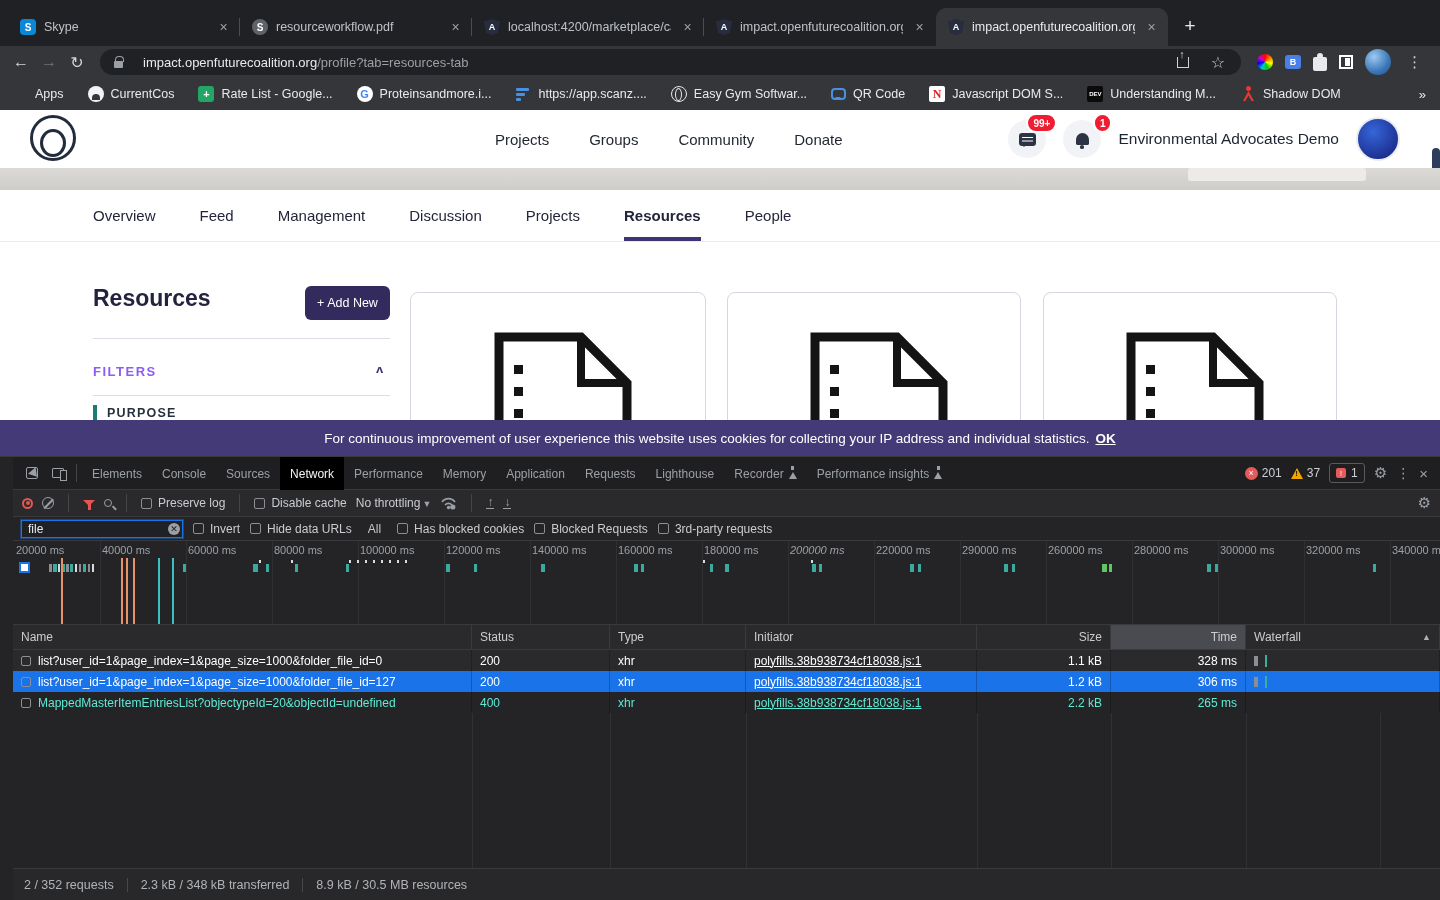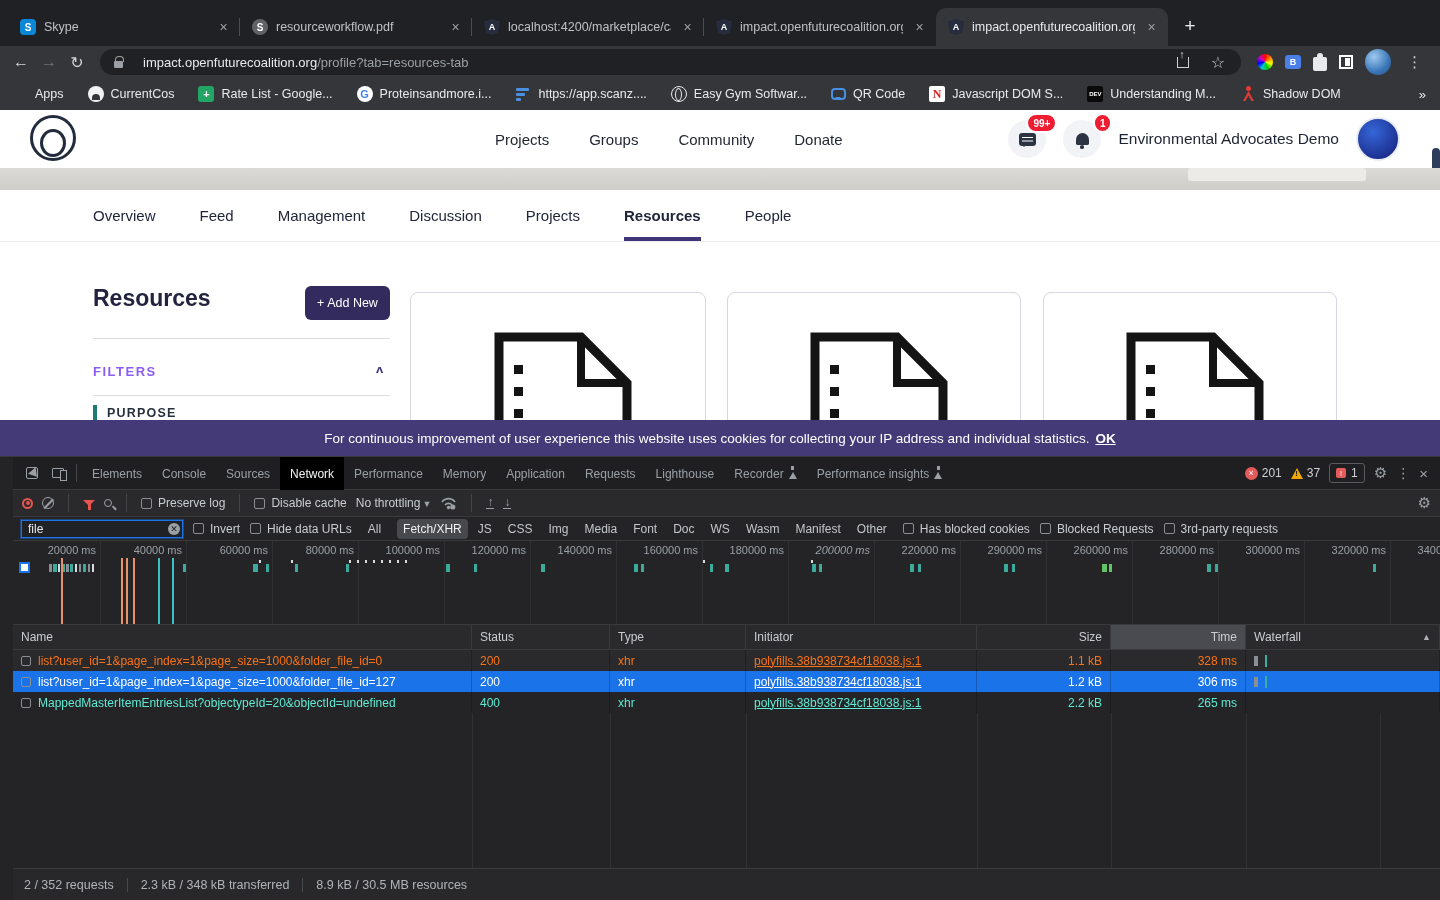--- a/index.html
+++ b/index.html
@@ -152,39 +152,39 @@
 
   .dt-filterrow{height:24px;display:flex;align-items:center;gap:10px;padding:0 8px;border-bottom:1px solid #3a3a3c;background:#242426;flex:none;}
   #filterwrap{position:relative;width:162px;height:18px;flex:none;}
   #filterbox{width:100%;height:100%;background:#202124;border:1px solid #1a73e8;box-shadow:0 0 0 1px rgba(26,115,232,.45);color:#e8eaed;font-size:12px;padding:0 18px 0 6px;outline:none;font-family:inherit;}
   #filterclear{position:absolute;right:3px;top:3px;width:12px;height:12px;border-radius:50%;background:#9aa0a6;color:#202124;font-size:9px;display:flex;align-items:center;justify-content:center;}
   .chip{padding:3px 6px;border-radius:4px;color:#c3c6ca;white-space:nowrap;}
   .chip.sel{background:#48494d;color:#eef1f4;}
 
   #overview{position:relative;height:84px;border-bottom:1px solid #3a3a3c;overflow:hidden;flex:none;background:#242426;}
   .grid{position:absolute;top:0;bottom:0;width:1px;background:#303033;}
-  .tick{position:absolute;top:3px;width:80px;text-align:right;font-size:11px;color:#9aa0a6;white-space:nowrap;}
+  .tick{position:absolute;top:3px;width:80px;text-align:left;font-size:11px;color:#9aa0a6;white-space:nowrap;}
   #selframe{position:absolute;left:6px;top:21px;width:11px;height:11px;background:#fff;border:2px solid #1a73e8;}
   .ovbar{position:absolute;top:23px;height:8px;}
   .ov-teal{background:#3ba99c;}
   .ov-green{background:#63c462;}
   .ov-gray{background:#8a8f94;}
   .ov-white{background:#d8dadd;}
   .ovtick{position:absolute;top:19px;height:3px;width:2px;background:#d8dadd;}
   .ovline-o{position:absolute;top:17px;bottom:0;width:1.5px;background:#e8926c;}
   .ovline-c{position:absolute;top:17px;bottom:0;width:1.5px;background:#39c1c4;}
 
   .nhead{display:grid;grid-template-columns:459px 138px 136px 231px 134px 135px 1fr;height:25px;background:#2a2a2c;border-bottom:1px solid #3a3a3c;color:#c9ccd0;flex:none;}
   .nhead>div{padding:0 8px;border-right:1px solid #3a3a3c;display:flex;align-items:center;}
   .time-head{background:#4a4b50;}
   .rightal{justify-content:flex-end;}
   .wf-head{position:relative;}
   .sortarrow{position:absolute;right:8px;font-size:9px;color:#aeb1b6;}
 
-  .nrow{display:grid;grid-template-columns:459px 138px 136px 231px 134px 135px 1fr;height:21px;color:#f97316;flex:none;}
+  .nrow{display:grid;grid-template-columns:459px 138px 136px 231px 134px 135px 1fr;height:21px;color:#ffffff;flex:none;}
   .nrow>div{padding:0 8px;border-right:1px solid rgba(0,0,0,.22);display:flex;align-items:center;gap:7px;overflow:hidden;white-space:nowrap;}
   .nrow.odd{background:#2a2a2c;}
   .nrow.even{background:#242426;}
   .nrow.selected{background:#1a73e8;color:#fff;}
   .nrow.error{color:#5eead4;}
   .rcb{width:10px;height:10px;border:1.5px solid #8b8f94;border-radius:2px;flex:none;}
   .ilink{text-decoration:underline;}
   .gbar{width:4px;height:10px;background:#8a8f94;}
   .tbar{width:2px;height:12px;background:#38b0a0;}
 
@@ -509,33 +509,20 @@
     </span>
     <span class="lbl-cb">
         <span class="cb"></span>
         <span class="tlabel">Invert</span>
       </span>
     <span class="lbl-cb">
         <span class="cb"></span>
         <span class="tlabel">Hide data URLs</span>
       </span>
     <span class="chip">All</span>
-    <span id="chiprow" style="display:flex;gap:4px;align-items:center">
-        <span class="chip sel">Fetch/XHR</span>
-        <span class="chip">JS</span>
-        <span class="chip">CSS</span>
-        <span class="chip">Img</span>
-        <span class="chip">Media</span>
-        <span class="chip">Font</span>
-        <span class="chip">Doc</span>
-        <span class="chip">WS</span>
-        <span class="chip">Wasm</span>
-        <span class="chip">Manifest</span>
-        <span class="chip">Other</span>
-      </span>
     <span class="lbl-cb">
         <span class="cb"></span>
         <span class="tlabel">Has blocked cookies</span>
       </span>
     <span class="lbl-cb">
         <span class="cb"></span>
         <span class="tlabel">Blocked Requests</span>
       </span>
     <span class="lbl-cb">
         <span class="cb"></span>

